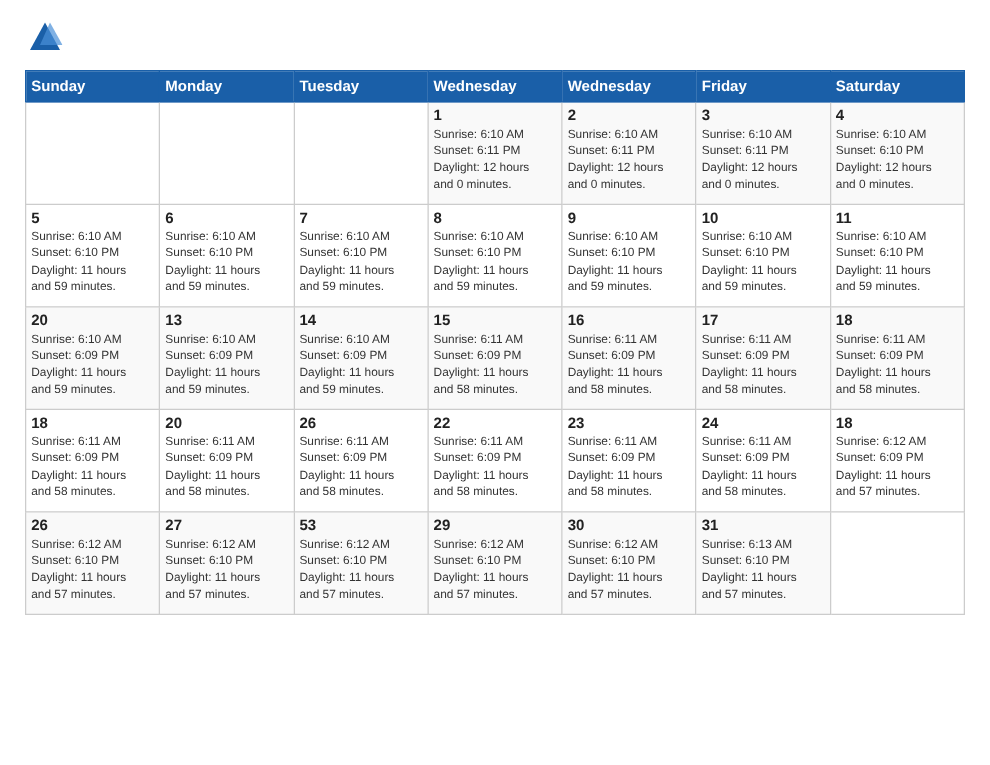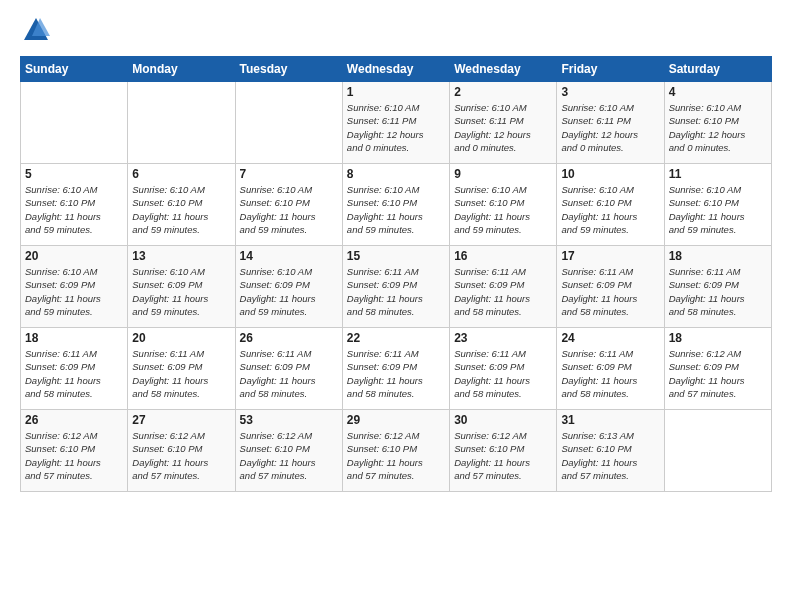--- a/index.html
+++ b/index.html
@@ -70,21 +70,20 @@
     .day-number {
       font-size: 12px;
       font-weight: bold;
       color: #222;
       margin-bottom: 2px;
     }
     .day-info {
       font-size: 9.5px;
       color: #333;
       line-height: 1.4;
-      font-style: italic;
     }
     .empty-cell {
       background: #fff !important;
     }
   </style>
 </head>
 <body>
 
 <div class="container">
   <div class="header">

